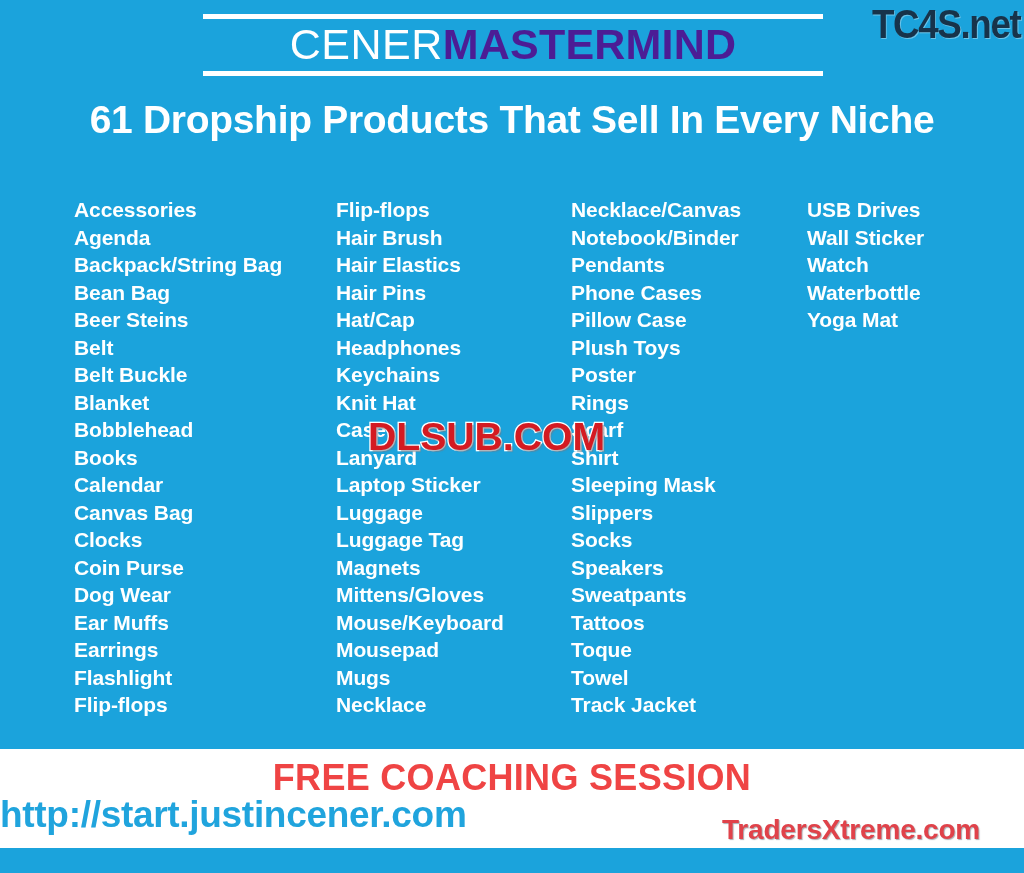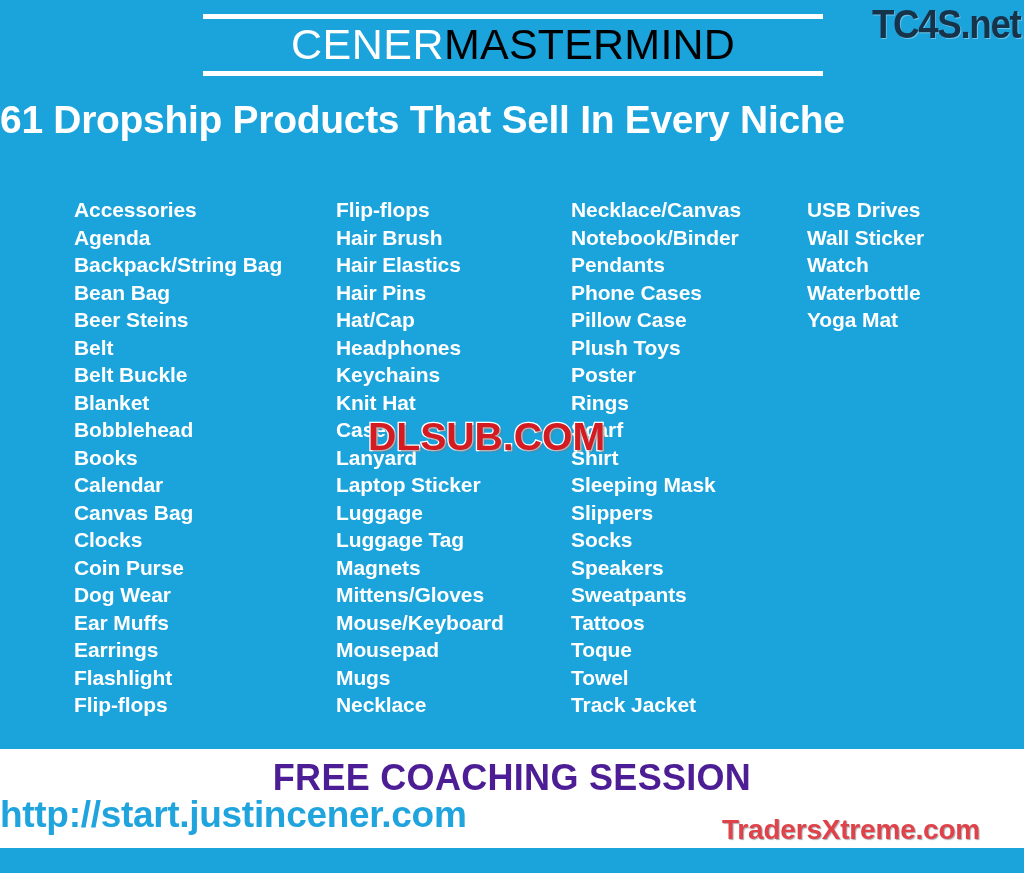--- a/index.html
+++ b/index.html
@@ -49,31 +49,32 @@
     line-height: 1;
   }
   #brand-light {
     font-size: 43px;
     font-weight: 300;
     color: #ffffff;
     letter-spacing: 0.5px;
   }
   #brand-bold {
     font-size: 43px;
-    font-weight: 400;
-    color: #000000;
+    font-weight: 700;
+    color: #4c1d95;
     letter-spacing: 0.2px;
   }
 
   
   #poster-title {
     position: absolute;
     left: 0;
     top: 99px;
     width: 1024px;
+    text-align: center;
     font-size: 39px;
     font-weight: 700;
     color: #ffffff;
     letter-spacing: -0.3px;
     white-space: nowrap;
     line-height: 1.1;
   }
 
   
   #product-columns {
@@ -111,21 +112,21 @@
     background: #ffffff;
   }
   #footer-cta {
     position: absolute;
     left: 0;
     top: 9px;
     width: 1024px;
     text-align: center;
     font-size: 36px;
     font-weight: 700;
-    color: #4c1d95;
+    color: #ef4444;
     letter-spacing: 0.3px;
     white-space: nowrap;
     line-height: 1.1;
   }
   #footer-url {
     position: absolute;
     left: 0;
     top: 46px;
     width: 1024px;
     text-align: left;

